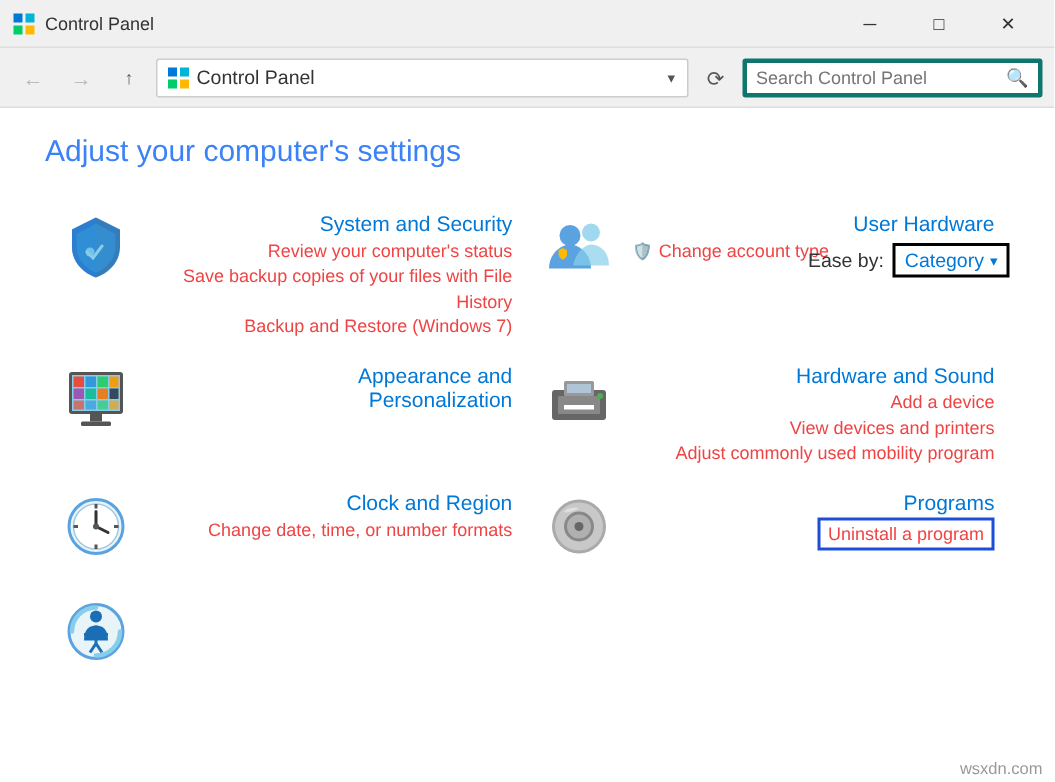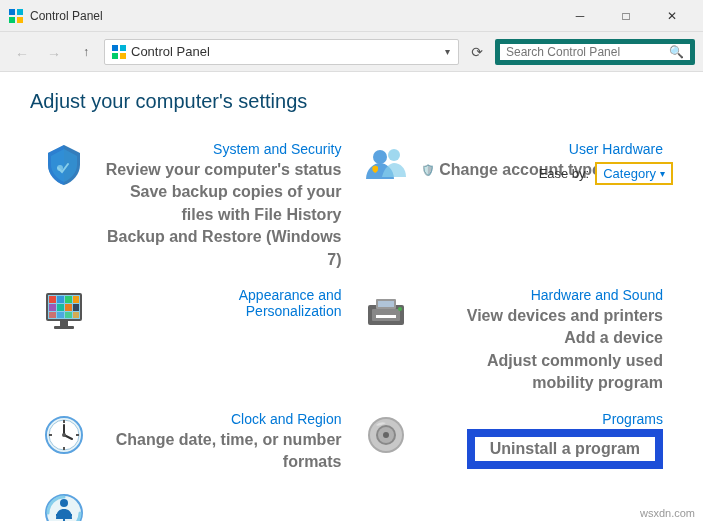--- a/index.html
+++ b/index.html
@@ -128,57 +128,57 @@
       display: flex;
       align-items: center;
       justify-content: center;
       color: #555;
       font-size: 14px;
     }
     .search-box {
       height: 26px;
       width: 200px;
       background: #fff;
-      border: 5px solid #0f766e;
+      border: 3px solid #0f766e;
       border-radius: 2px;
       display: flex;
       align-items: center;
       padding: 0 6px;
     }
     .search-box input {
       border: none;
       outline: none;
       font-size: 12px;
       color: #999;
       width: 100%;
       background: transparent;
     }
     .search-icon-box {
       color: #555;
       font-size: 12px;
     }
     .page-title {
       font-size: 20px;
-      color: #0c4a6e;
+      color: #3b82f6;
       font-weight: 300;
       margin-bottom: 20px;
     }
     .view-by {
       position: absolute;
       top: 90px;
       right: 30px;
       display: flex;
       align-items: center;
       gap: 6px;
       font-size: 13px;
       color: #333;
     }
     .view-by-label { color: #333; }
     .category-dropdown {
-      border: 2px solid #eab308;
+      border: 2px solid #000000;
       padding: 2px 6px;
       display: flex;
       align-items: center;
       gap: 4px;
       cursor: pointer;
       color: #0078d7;
       font-size: 13px;
       background: #fff;
     }
     .category-dropdown .arrow { font-size: 10px; color: #0078d7; }
@@ -209,30 +209,29 @@
     .category-text { flex: 1; }
     .category-title {
       font-size: 14px;
       color: #0078d7;
       cursor: pointer;
       font-weight: 400;
       display: block;
       margin-bottom: 2px;
     }
     .category-link {
-      font-size: 16px;
-      color: #737373;
+      font-size: 12px;
+      color: #ef4444;
       cursor: pointer;
       display: block;
       line-height: 1.4;
-      font-weight: bold;
     }
     .category-link.highlighted {
-      border: 8px solid #1d4ed8;
-      padding: 1px 15px;
+      border: 2px solid #1d4ed8;
+      padding: 1px 5px;
       display: inline-block;
     }
 
     
     .watermark {
       position: absolute;
       bottom: 2px;
       right: 8px;
       font-size: 11px;
       color: #999;
@@ -379,22 +378,22 @@
           <rect x="10" y="22" width="28" height="12" rx="1" fill="#888"></rect>
           <rect x="14" y="12" width="20" height="10" rx="1" fill="#999"></rect>
           <rect x="16" y="14" width="16" height="6" fill="#b0c4d8"></rect>
 
           <rect x="14" y="28" width="20" height="3" fill="#fff"></rect>
           <circle cx="38" cy="22" r="2" fill="#4caf50"></circle>
         </svg>
       </div>
       <div class="category-text">
         <span class="category-title">Hardware and Sound</span>
+        <span class="category-link">Add a device</span>
         <span class="category-link">View devices and printers</span>
-        <span class="category-link">Add a device</span>
         <span class="category-link">Adjust commonly used mobility program</span>
       </div>
     </div>
 
     <div class="category-item">
       <div class="category-icon">
         <svg viewBox="0 0 48 48" width="48" height="48">
           <circle cx="24" cy="24" r="18" fill="#e8f4f8" stroke="#5ba3e0" stroke-width="2"></circle>
           <circle cx="24" cy="24" r="15" fill="#fff" stroke="#a0c8e0" stroke-width="1"></circle>
 

